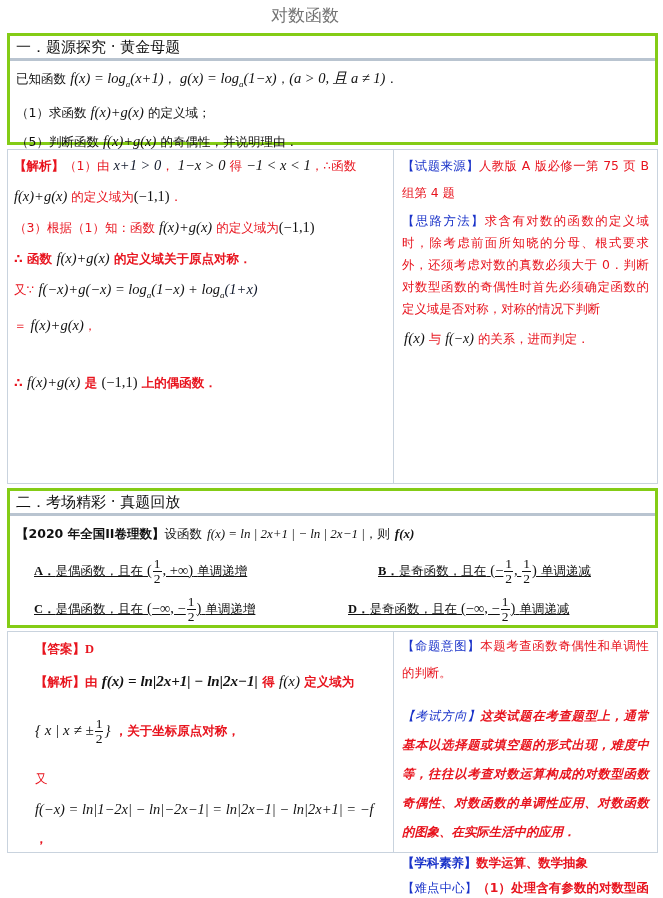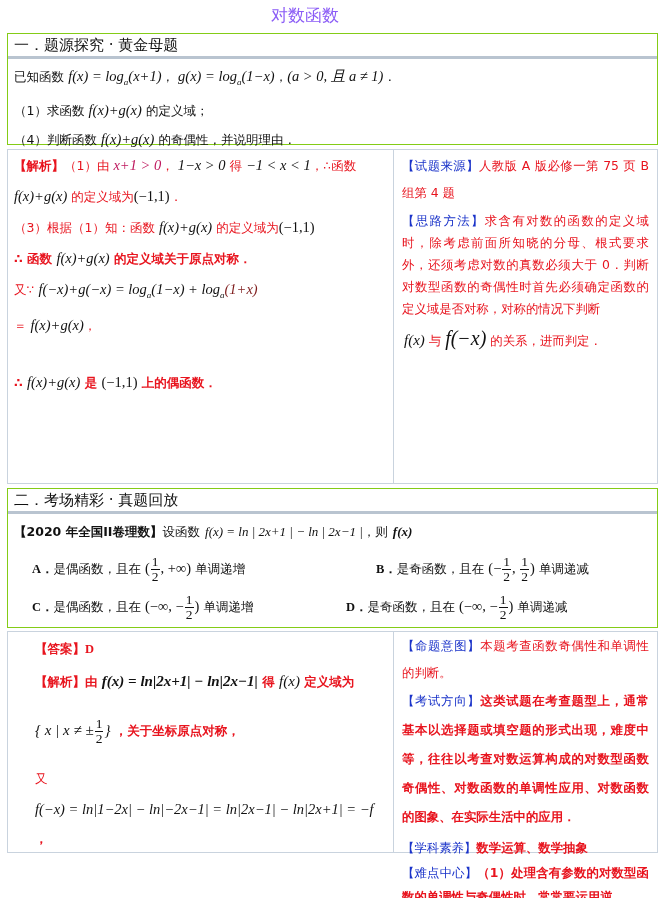--- a/index.html
+++ b/index.html
@@ -1,33 +1,33 @@
 <!DOCTYPE html>
 <html><head>
 <meta charset="utf-8">
 <style>
   html,body{margin:0;padding:0;background:#fff;}
   body{width:663px;height:898px;overflow:hidden;position:relative;font-family:"DejaVu Serif",serif;color:#111;}
-  .title{position:absolute;left:0;top:4px;width:530px;text-align:center;font-family:"DejaVu Sans",sans-serif;font-size:17px;color:#8b5cf6;padding-left:80px;box-sizing:border-box;}
-  .frame{position:absolute;left:7px;width:651px;border:1px solid #84cc16;box-sizing:border-box;background:#fff;}
+  .title{position:absolute;left:0;top:4px;width:530px;text-align:center;font-family:"DejaVu Sans",sans-serif;font-size:17px;color:#737373;padding-left:80px;box-sizing:border-box;}
+  .frame{position:absolute;left:7px;width:651px;border:3px solid #84cc16;box-sizing:border-box;background:#fff;}
   .sec-head{height:22px;line-height:22px;padding-left:6px;font-family:"DejaVu Sans",sans-serif;font-size:15px;color:#111;border-bottom:3px solid #b9c4d0;}
   .q{padding:4px 0 0 6px;font-size:13px;line-height:30px;}
   .q .line{white-space:nowrap;}
   .m{font-family:"Liberation Serif","DejaVu Serif",serif;font-style:italic;font-size:14.5px;}
   .mr{font-family:"Liberation Serif","DejaVu Serif",serif;font-size:14.5px;}
   .cjk{font-family:"DejaVu Sans",sans-serif;font-size:12.5px;}
   .b{font-weight:bold;}
   .red{color:#e8141e;}
   .row{position:absolute;left:7px;width:651px;border:1px solid #c9d3de;box-sizing:border-box;display:flex;}
   .cell-l{width:386px;border-right:1px solid #c9d3de;box-sizing:border-box;padding:4px 6px;}
   .cell-r{flex:1;padding:3px 8px 0 8px;box-sizing:border-box;}
   .lh30{line-height:30px;}
   .rtxt{font-family:"DejaVu Sans",sans-serif;font-size:12.4px;color:#e8141e;line-height:26.5px;text-align:justify;}
   .rtxt .tag{color:#1a33c9;}
-  .opt{position:absolute;font-family:"DejaVu Sans",sans-serif;font-size:12.5px;white-space:nowrap;}
+  .opt{position:absolute;font-family:"DejaVu Sans",sans-serif;font-size:12.5px;white-space:nowrap;text-decoration:underline;}
   .frac{display:inline-block;vertical-align:middle;text-align:center;font-family:"Liberation Serif",serif;font-size:13.5px;line-height:14px;margin:0 1px;}
   .frac span{display:block;}
   .frac .num{border-bottom:1px solid #111;padding:0 1px;}
   .nw{white-space:nowrap;}
 </style>
 </head>
 <body>
 
 <div class="title">对数函数</div>
 
@@ -38,53 +38,53 @@
       <span class="cjk">已知函数</span>
       <span class="m">f(x) = log</span><sub class="m" style="font-size:9px">a</sub><span class="m">(x+1)</span><span class="cjk">，</span>
       <span class="m">g(x) = log</span><sub class="m" style="font-size:9px">a</sub><span class="m">(1−x)</span><span class="cjk">，</span><span class="m">(a &gt; 0, 且 a ≠ 1)</span><span class="cjk">．</span>
     </div>
     <div class="line">
       <span class="cjk">（1）求函数</span>
       <span class="m">f(x)+g(x)</span>
       <span class="cjk">的定义域；</span>
     </div>
     <div class="line" style="line-height:26px;">
-      <span class="cjk">（4）判断函数</span>
+      <span class="cjk">（5）判断函数</span>
       <span class="m">f(x)+g(x)</span>
       <span class="cjk">的奇偶性，并说明理由．</span>
     </div>
   </div>
 </div>
 
 <div class="row" style="top:149px;height:335px;">
   <div class="cell-l" style="padding-top:0;">
     <div class="lh30 nw red cjk">
       <span class="b">【解析】</span><span>（1）由</span>
-      <span class="m" style="color:#be185d">x+1 &gt; 0</span><span>，</span>
+      <span class="m" style="color:#0f172a">x+1 &gt; 0</span><span>，</span>
       <span class="m" style="color:#111">1−x &gt; 0</span>
       <span>得</span>
       <span class="m" style="color:#111">−1 &lt; x &lt; 1</span><span>，∴函数</span>
     </div>
     <div class="lh30 nw red cjk">
       <span class="m" style="color:#111">f(x)+g(x)</span>
       <span>的定义域为</span><span class="mr" style="color:#111">(−1,1)</span><span>．</span>
     </div>
     <div class="lh30 nw red cjk">
       <span>（3）根据（1）知：函数</span>
       <span class="m" style="color:#111">f(x)+g(x)</span>
       <span>的定义域为</span><span class="mr" style="color:#111">(−1,1)</span>
     </div>
     <div class="lh30 nw red cjk b">
       <span>∴ 函数</span>
       <span class="m" style="color:#111;font-weight:normal">f(x)+g(x)</span>
       <span>的定义域关于原点对称．</span>
     </div>
     <div class="lh30 nw red cjk">
       <span>又∵</span>
-      <span class="m" style="color:#111">f(−x)+g(−x) = log</span><sub class="m" style="color:#111;font-size:9px">a</sub><span class="m" style="color:#111">(1−x) + log</span><sub class="m" style="color:#111;font-size:9px">a</sub><span class="m" style="color:#7f1d1d">(1+x)</span>
+      <span class="m" style="color:#111">f(−x)+g(−x) = log</span><sub class="m" style="color:#111;font-size:9px">a</sub><span class="m" style="color:#111">(1−x) + log</span><sub class="m" style="color:#111;font-size:9px">a</sub><span class="m" style="color:#0f172a">(1+x)</span>
     </div>
     <div class="lh30 nw red cjk">
       <span>＝</span>
       <span class="m" style="color:#111">f(x)+g(x)</span><span>，</span>
     </div>
     <div class="nw red cjk b" style="line-height:30px;margin-top:26px;">
       <span>∴</span>
       <span class="m" style="color:#111;font-weight:normal">f(x)+g(x)</span>
       <span>是</span>
       <span class="mr" style="color:#111;font-weight:normal">(−1,1)</span>
@@ -93,21 +93,21 @@
   </div>
   <div class="cell-r">
     <div class="rtxt" style="margin-bottom:2px;">
       <span class="tag">【试题来源】</span><span>人教版 A 版必修一第 75 页 B 组第 4 题</span>
     </div>
     <div class="rtxt" style="margin-top:4px;line-height:22px;">
       <span class="tag">【思路方法】</span><span>求含有对数的函数的定义域时，除考虑前面所知晓的分母、根式要求外，还须考虑对数的真数必须大于 0．判断对数型函数的奇偶性时首先必须确定函数的定义域是否对称，对称的情况下判断</span>
       <div style="line-height:36px;margin-left:2px;">
         <span class="m" style="color:#111;font-size:15px">f(x)</span>
         <span>与</span>
-        <span class="m" style="color:#111;font-size:20px">f(−x)</span>
+        <span class="m" style="color:#111;font-size:14px">f(−x)</span>
         <span>的关系，进而判定．</span>
       </div>
     </div>
   </div>
 </div>
 
 <div class="frame" style="top:488px;height:140px;">
   <div class="sec-head">二．考场精彩 · 真题回放</div>
   <div class="nw" style="padding:6px 0 0 6px;line-height:22px;">
     <span class="cjk b">【2020 年全国II卷理数】</span><span class="cjk">设函数</span>
@@ -155,23 +155,23 @@
     <div class="red cjk" style="line-height:22px;margin-top:10px;">又</div>
     <div class="nw" style="line-height:38px;">
       <span class="m" style="font-size:14.5px">f(−x) = ln|1−2x| − ln|−2x−1| = ln|2x−1| − ln|2x+1| = −f</span>
     </div>
     <div class="red cjk b" style="line-height:22px;">，</div>
   </div>
   <div class="cell-r" style="padding-top:0;">
     <div class="rtxt" style="line-height:27px;">
       <span class="tag">【命题意图】</span><span>本题考查函数奇偶性和单调性的判断。</span>
     </div>
-    <div class="rtxt b" style="line-height:29px;margin-top:0;">
+    <div class="rtxt b" style="line-height:29px;margin-top:15px;font-style:italic;">
       <span class="tag" style="font-weight:normal">【考试方向】</span><span>这类试题在考查题型上，通常基本以选择题或填空题的形式出现，难度中等，往往以考查对数运算构成的对数型函数奇偶性、对数函数的单调性应用、对数函数的图象、在实际生活中的应用．</span>
     </div>
     <div class="rtxt b" style="line-height:26px;margin-top:4px;">
-      <span class="tag" style="font-weight:normal">【学科素养】</span><span>数学运算、数学抽象</span>
+      <span class="tag" style="font-weight:bold">【学科素养】</span><span>数学运算、数学抽象</span>
     </div>
     <div class="rtxt b" style="line-height:24px;">
       <span class="tag" style="font-weight:normal">【难点中心】</span><span>（1）处理含有参数的对数型函数的单调性与奇偶性时，常常要运用逆</span>
     </div>
   </div>
 </div>
 
 </body></html>

